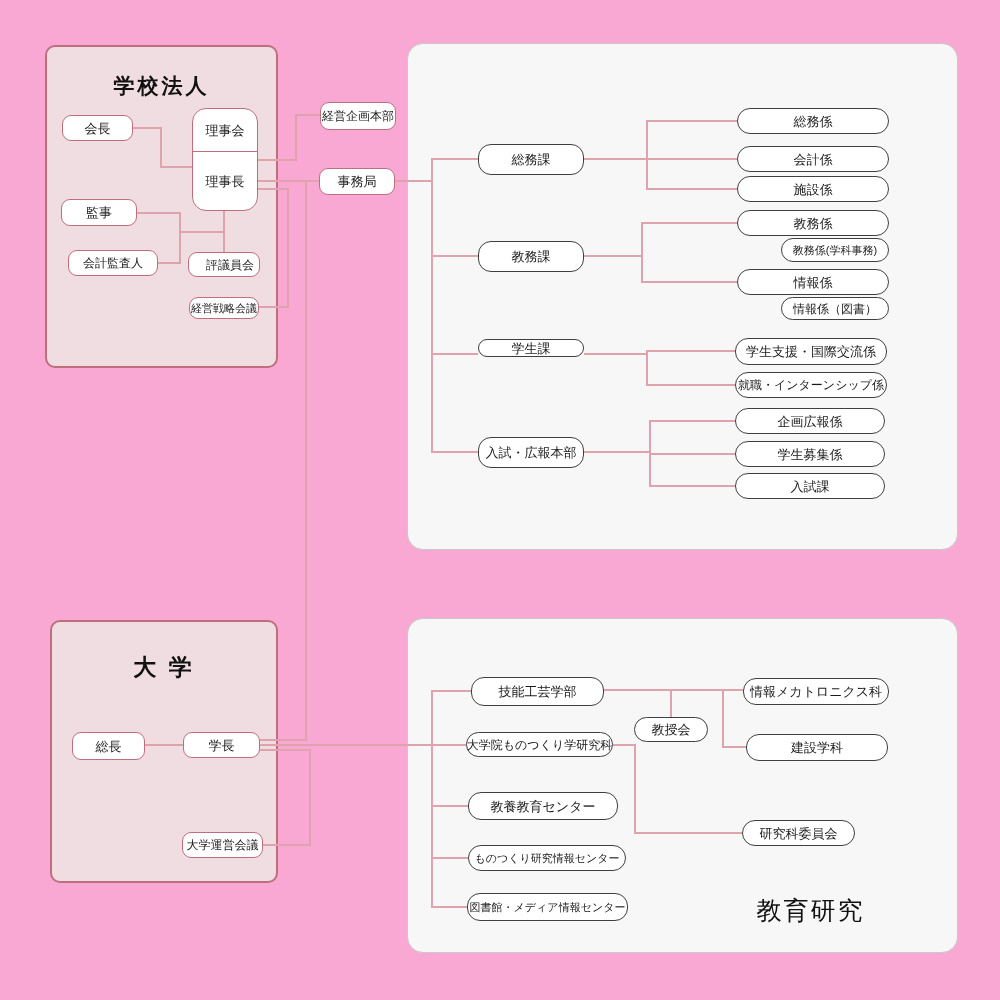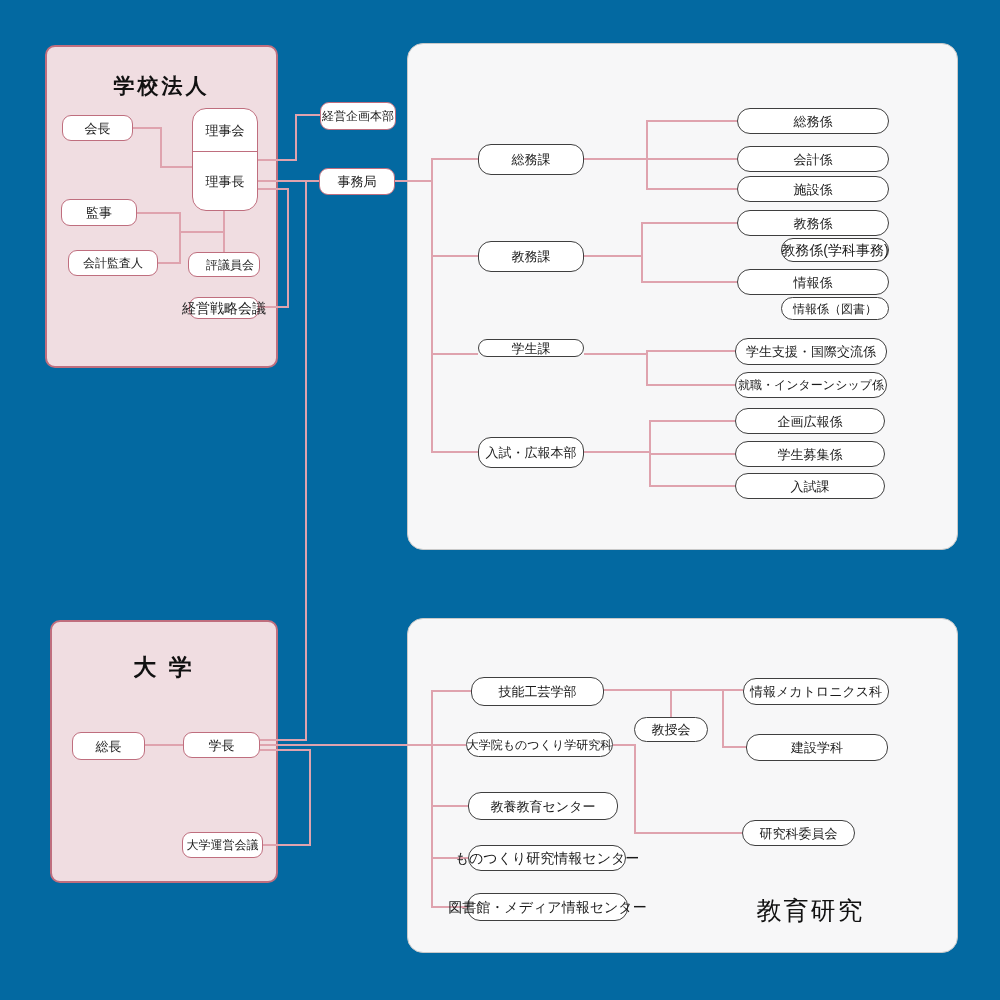--- a/index.html
+++ b/index.html
@@ -6,37 +6,37 @@
     --pink-fill:#f0dde1;
     --pink-border:#bf6e7e;
     --line:#dfa3ae;
     --dark-border:#3f3f3f;
     --gray-fill:#f7f7f8;
     --gray-border:#c9c9c9;
     --text:#1a1a1a;
   }
   html,body{margin:0;padding:0;background:#fff;}
   #canvas{
-    position:relative;width:1000px;height:1000px;background:#0369a1;
+    position:relative;width:1000px;height:1000px;background:#f9a8d4;
     font-family:"Liberation Sans","DejaVu Sans",sans-serif;color:var(--text);
     overflow:hidden;
   }
   .panel{position:absolute;box-sizing:border-box;}
   .panel.pink{background:var(--pink-fill);border:2px solid var(--pink-border);border-radius:10px;}
   .panel.gray{background:var(--gray-fill);border:1px solid var(--gray-border);border-radius:16px;}
   .ptitle{position:absolute;font-weight:bold;text-align:center;letter-spacing:3px;color:#111;}
   .node{
     position:absolute;box-sizing:border-box;background:#fff;
     border:1.5px solid var(--pink-border);border-radius:9px;
     display:flex;align-items:center;justify-content:center;
     font-size:13px;line-height:1;white-space:nowrap;
   }
   .node.dark{border:1.6px solid var(--dark-border);border-radius:13px;}
   .f12{font-size:12px;}
-  .f11{font-size:14px;}
+  .f11{font-size:11px;}
   .hl,.vl{position:absolute;background:var(--line);}
   .hl{height:2px;}
   .vl{width:2px;}
   .duo{flex-direction:column;align-items:stretch;justify-content:flex-start;padding:0;border-radius:14px;}
   .duo .half{display:flex;align-items:center;justify-content:center;}
   .duo .top{height:42px;border-bottom:1.5px solid var(--pink-border);}
   .duo .bot{flex:1;}
   .caption{position:absolute;font-weight:normal;text-align:center;color:#111;}
 </style>
 </head>

